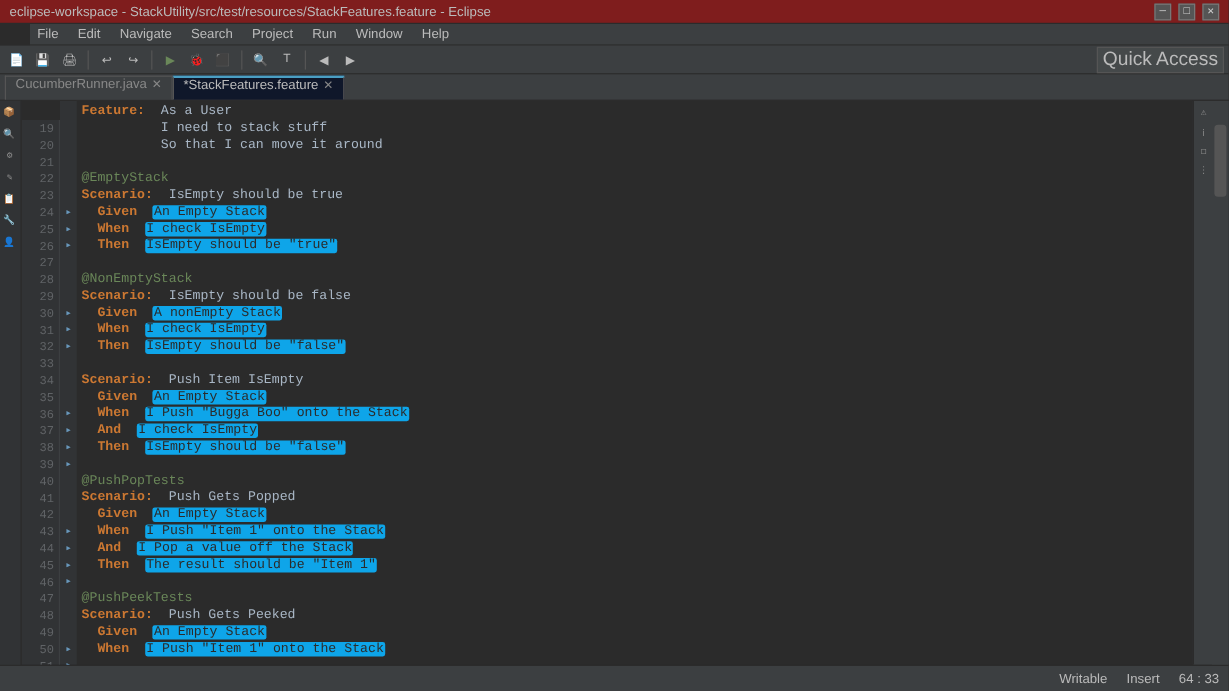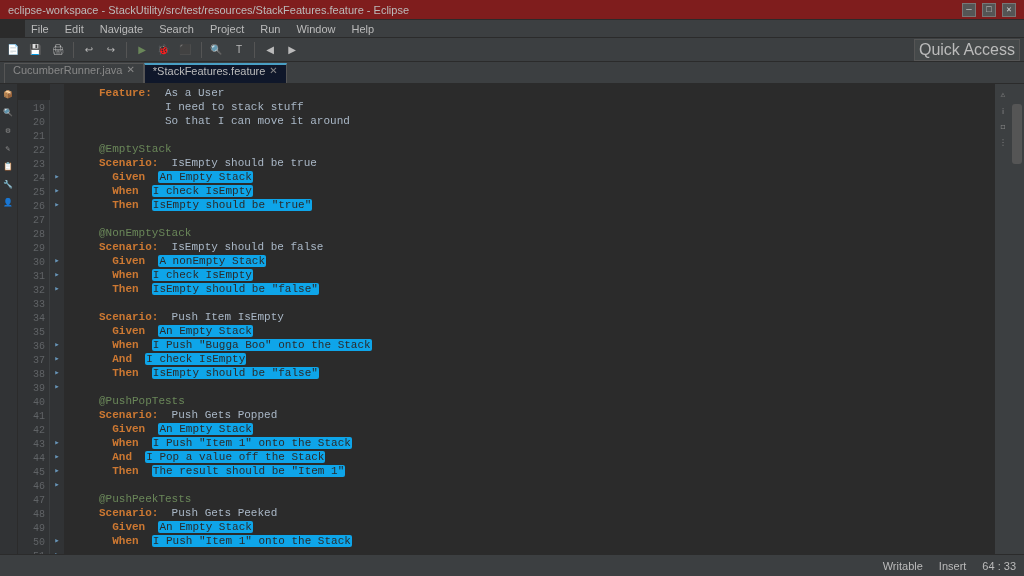--- a/index.html
+++ b/index.html
@@ -209,21 +209,20 @@
       overflow-y: auto;
       overflow-x: auto;
       padding: 2px 0 2px 4px;
     }
     .code-line {
       height: 14px;
       line-height: 14px;
       white-space: pre;
       font-size: 11px;
       font-family: 'Courier New', monospace;
-      margin-left: 31px;
     }
 
     
     .kw-feature { color: #cc7832; font-weight: bold; }
     .kw-scenario { color: #cc7832; font-weight: bold; }
     .kw-given { color: #cc7832; font-weight: bold; }
     .kw-when { color: #cc7832; font-weight: bold; }
     .kw-then { color: #cc7832; font-weight: bold; }
     .kw-and { color: #cc7832; font-weight: bold; }
     .kw-tag { color: #6a8759; }

